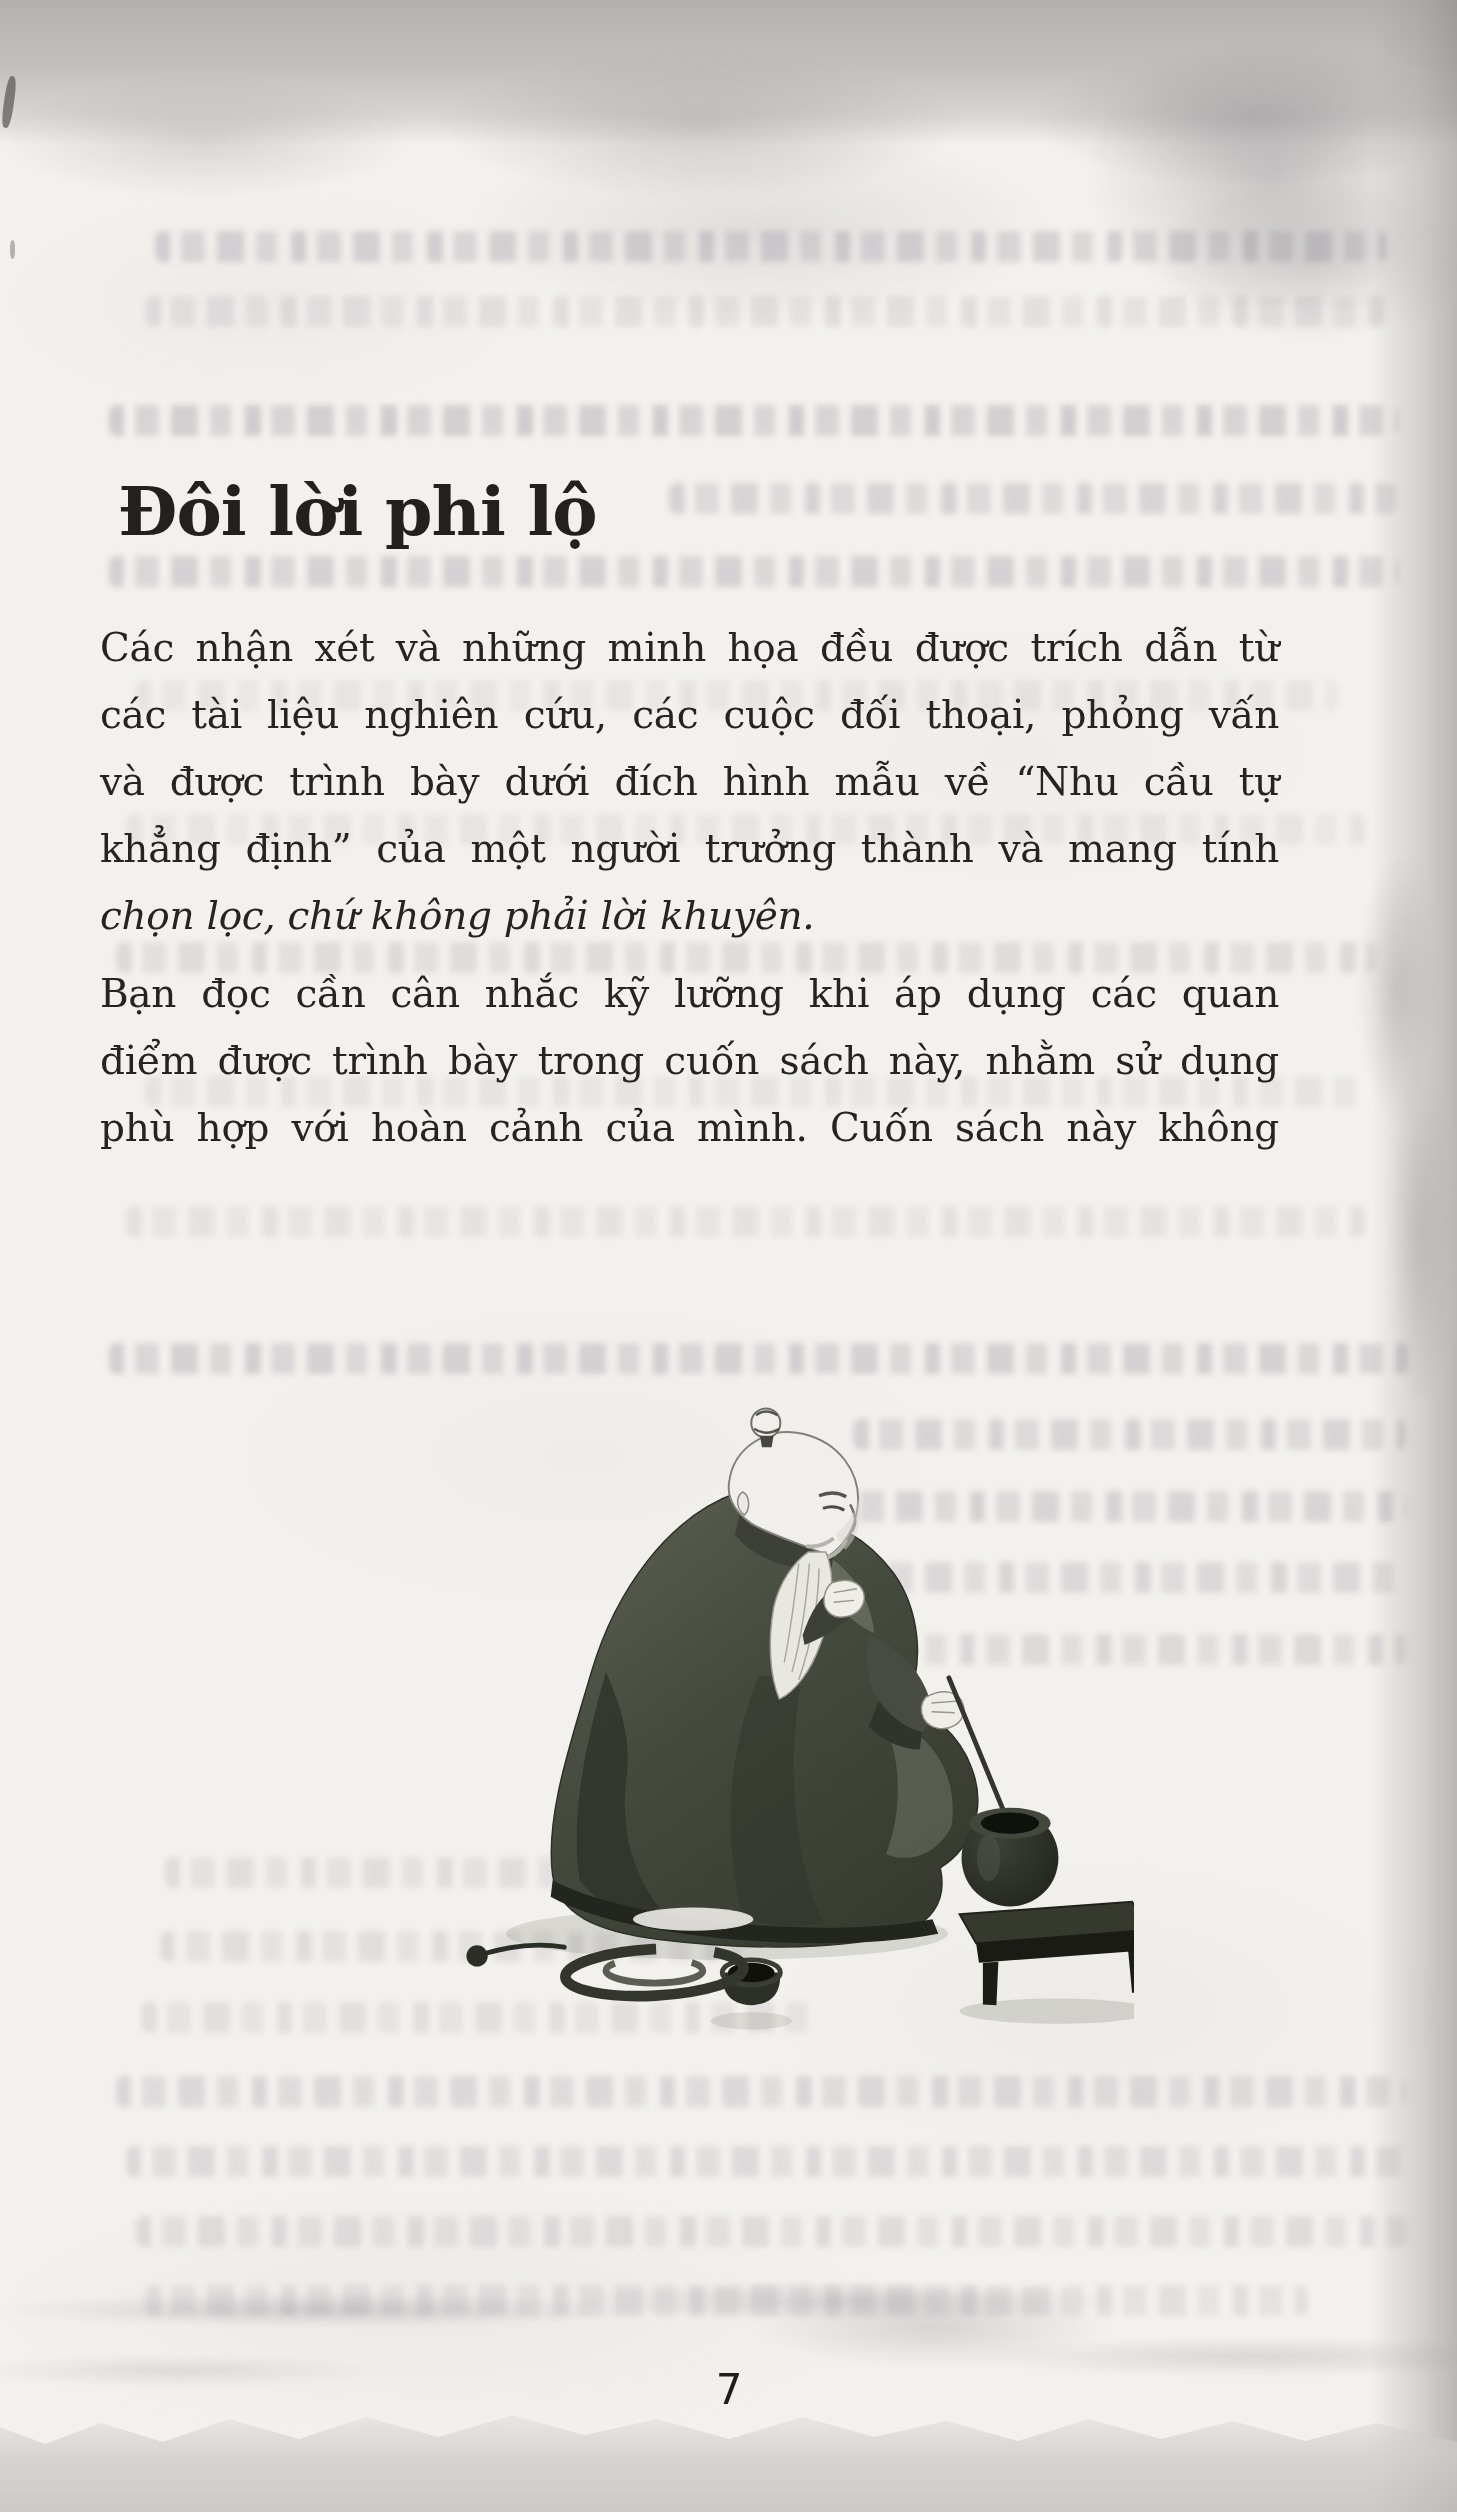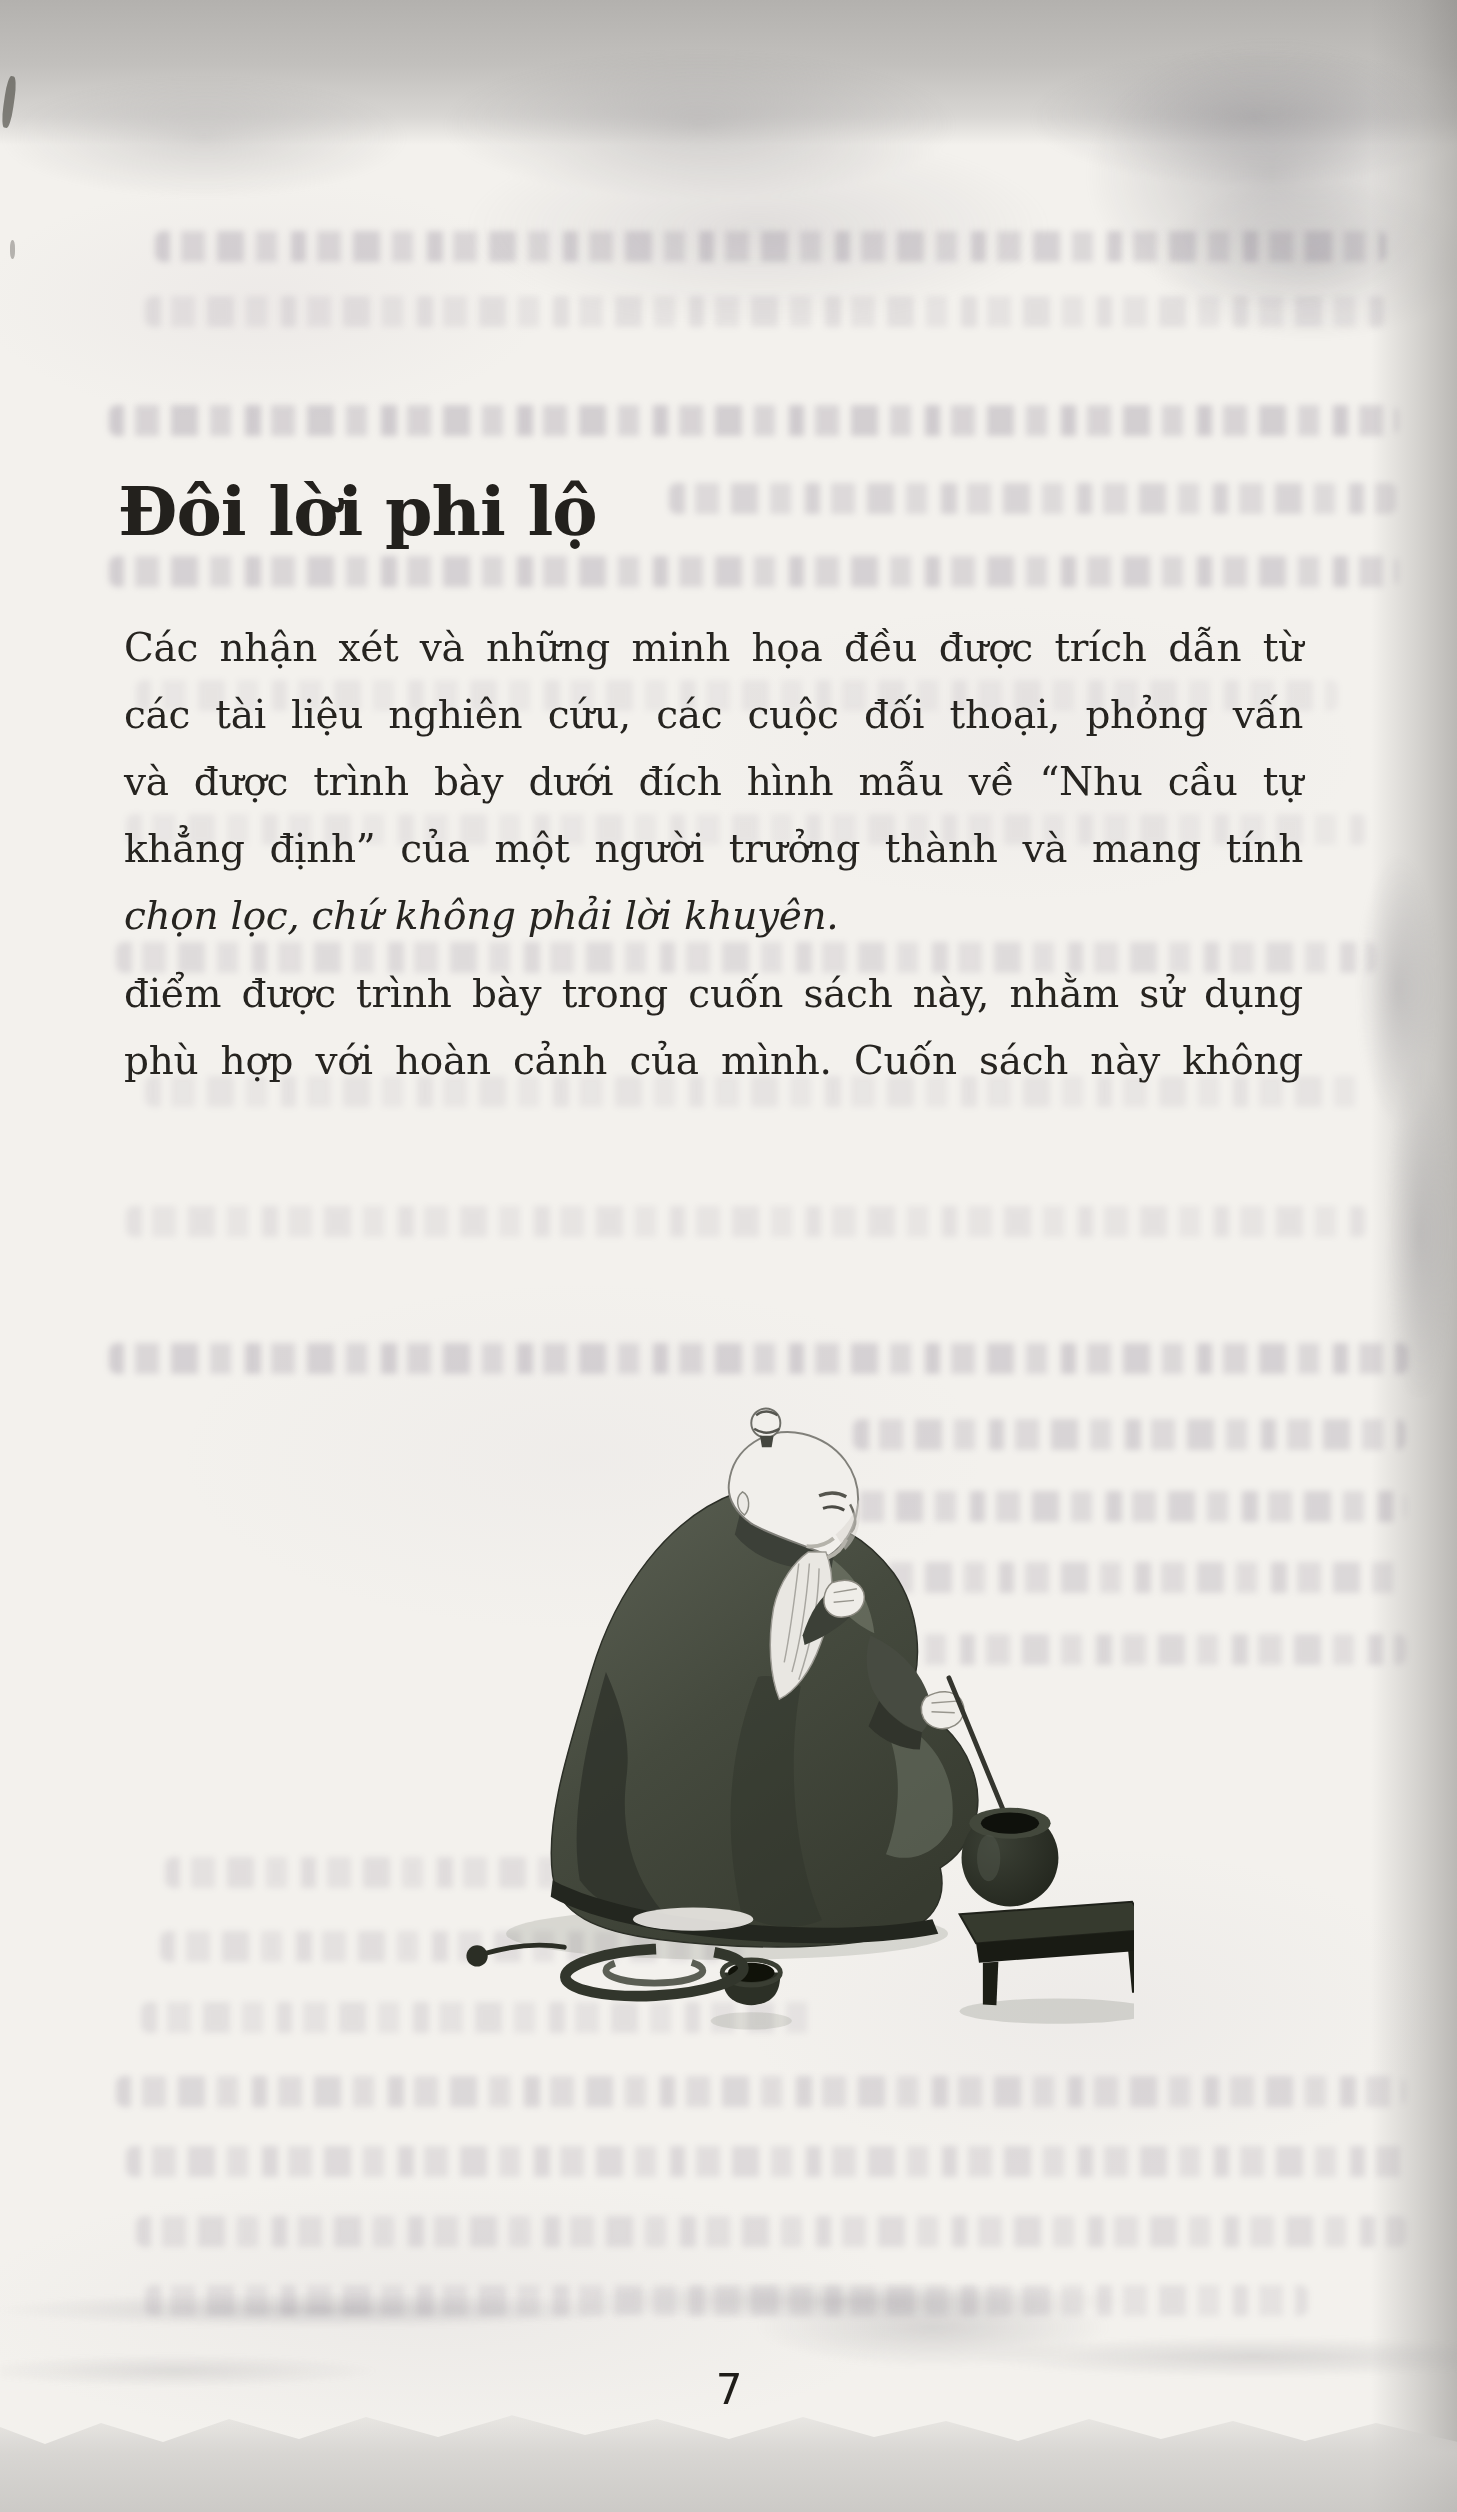--- a/index.html
+++ b/index.html
@@ -75,21 +75,21 @@
       rgba(126,116,136,.42) 26px 50px, rgba(126,116,136,0) 50px 62px,
       rgba(126,116,136,.50) 62px 89px, rgba(126,116,136,0) 89px 101px,
       rgba(126,116,136,.40) 101px 122px, rgba(126,116,136,0) 122px 136px);
     filter:blur(3.4px);
   }
 
   .page-title{
     position:absolute;left:118px;top:471px;
     font-size:68px;font-weight:bold;color:#23211d;letter-spacing:-1px;
   }
-  .para{position:absolute;left:124px;width:1179px;color:#262420;}
+  .para{position:absolute;left:100px;width:1179px;color:#262420;}
   .pline{
     height:67px;font-size:39px;letter-spacing:-0.3px;
     text-align:justify;text-align-last:justify;white-space:normal;overflow:visible;
   }
   .pline.last{text-align-last:left;font-style:italic;}
 
   .illus{position:absolute;left:417px;top:1391px;width:717px;height:659px;}
 
   .page-number{
     position:absolute;left:0;top:2365px;width:1458px;text-align:center;
@@ -137,20 +137,21 @@
 
 <div class="para" style="top:625px">
   <div class="pline">Các nhận xét và những minh họa đều được trích dẫn từ</div>
   <div class="pline">các tài liệu nghiên cứu, các cuộc đối thoại, phỏng vấn</div>
   <div class="pline">và được trình bày dưới đích hình mẫu về “Nhu cầu tự</div>
   <div class="pline">khẳng định” của một người trưởng thành và mang tính</div>
   <div class="pline last">chọn lọc, chứ không phải lời khuyên.</div>
 </div>
 
 <div class="para" style="top:971px">
+  <div class="pline">Bạn đọc cần cân nhắc kỹ lưỡng khi áp dụng các quan</div>
   <div class="pline">điểm được trình bày trong cuốn sách này, nhằm sử dụng</div>
   <div class="pline">phù hợp với hoàn cảnh của mình. Cuốn sách này không</div>
 </div>
 
 <svg class="illus" viewBox="0 0 740 680">
   <defs>
     <linearGradient id="rg" x1="0" y1="0" x2="0.7" y2="1">
       <stop offset="0" stop-color="#5c6154"></stop>
       <stop offset="0.5" stop-color="#454a3e"></stop>
       <stop offset="1" stop-color="#373b30"></stop>

